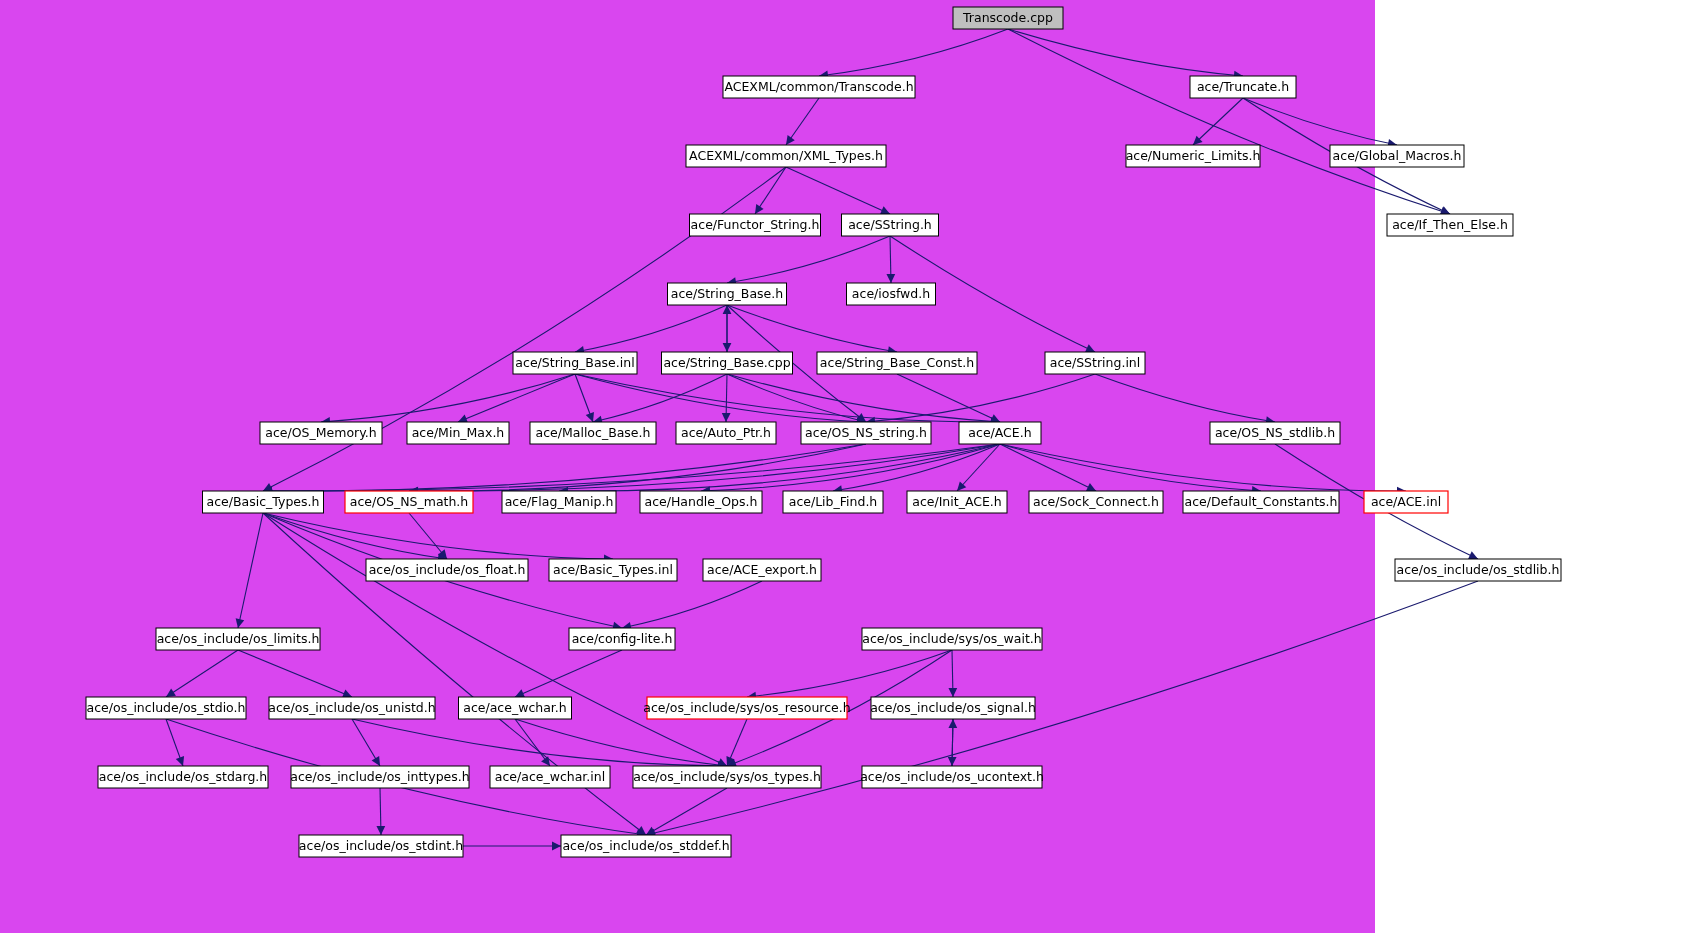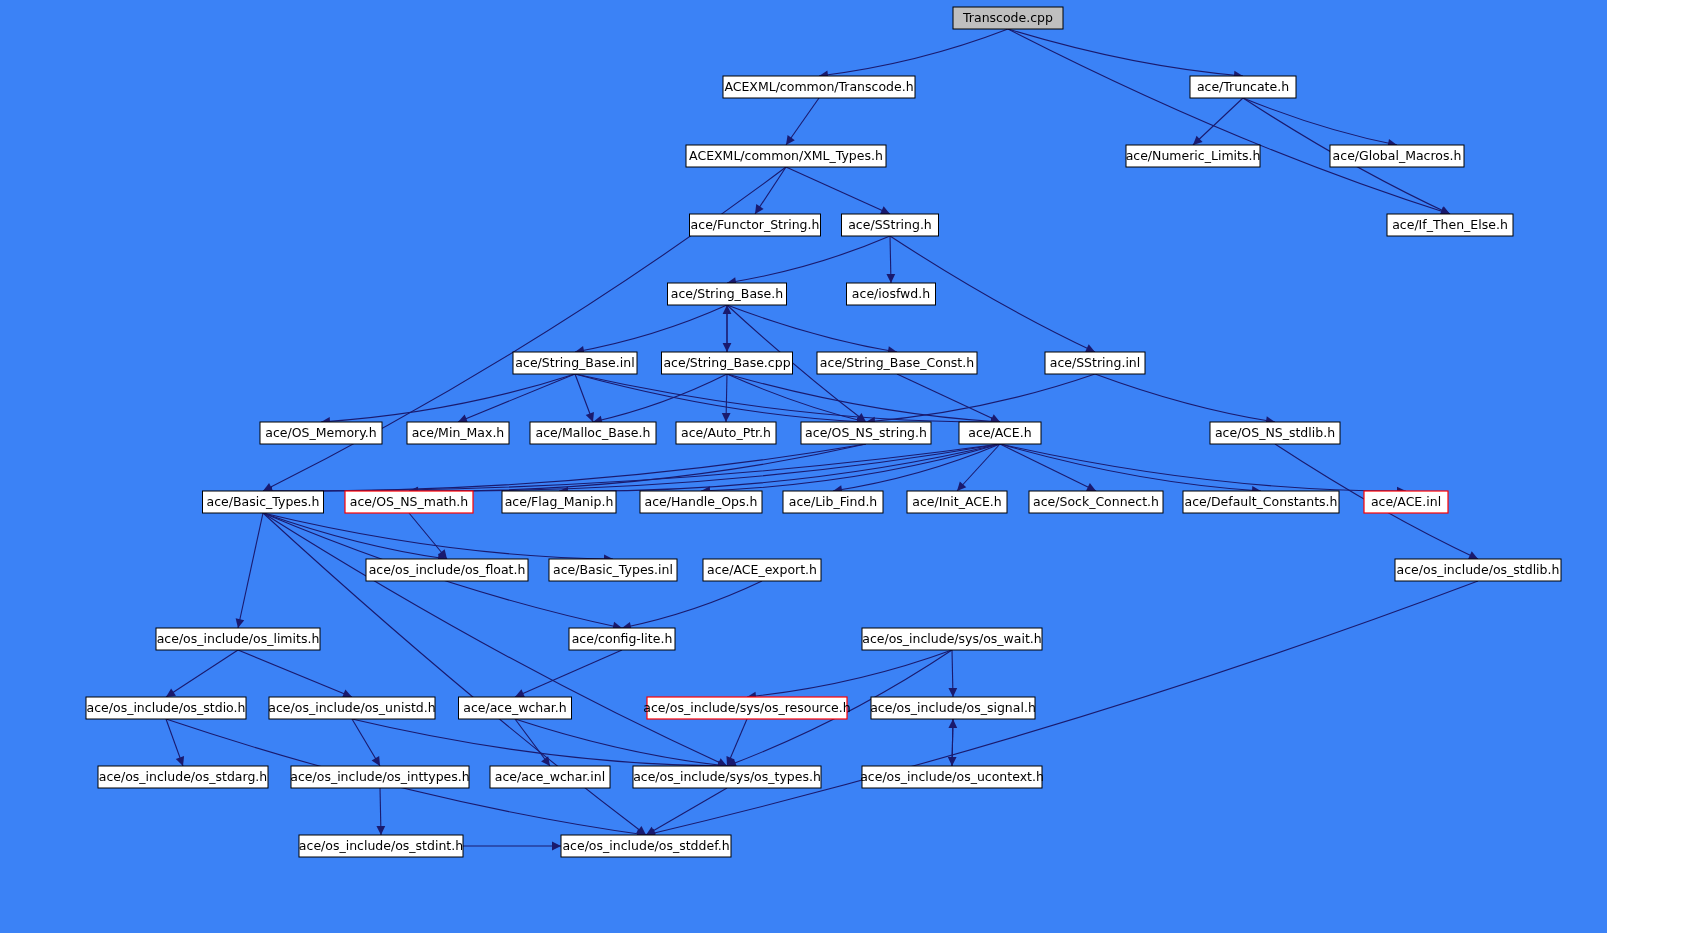--- a/index.html
+++ b/index.html
@@ -1,16 +1,16 @@
 <!DOCTYPE html>
 <html><head>
 <meta charset="utf-8">
 <style>
   html,body{margin:0;padding:0;background:#ffffff;}
-  #graph-root{position:relative;width:1607px;height:933px;background:#3b82f6;
+  #graph-root{position:relative;width:1375px;height:933px;background:#d946ef;
     font-family:"DejaVu Sans", sans-serif;}
   svg{position:absolute;top:0;left:0;width:1695px;height:933px;}
   .node-label{font-family:"DejaVu Sans", sans-serif;font-size:12.5px;fill:#000000;
     text-anchor:middle;dominant-baseline:middle;}
   .nbox{fill:#ffffff;stroke:#000000;stroke-width:1;}
   .nbox.root{fill:#bfbfbf;stroke:#000000;}
   .nbox.warn{fill:#ffffff;stroke:#ff0000;stroke-width:1.2;}
   .edge{fill:none;stroke:#1a1a6e;stroke-width:1.1;}
   .arrowhead{fill:#1a1a6e;stroke:none;}
 </style>

